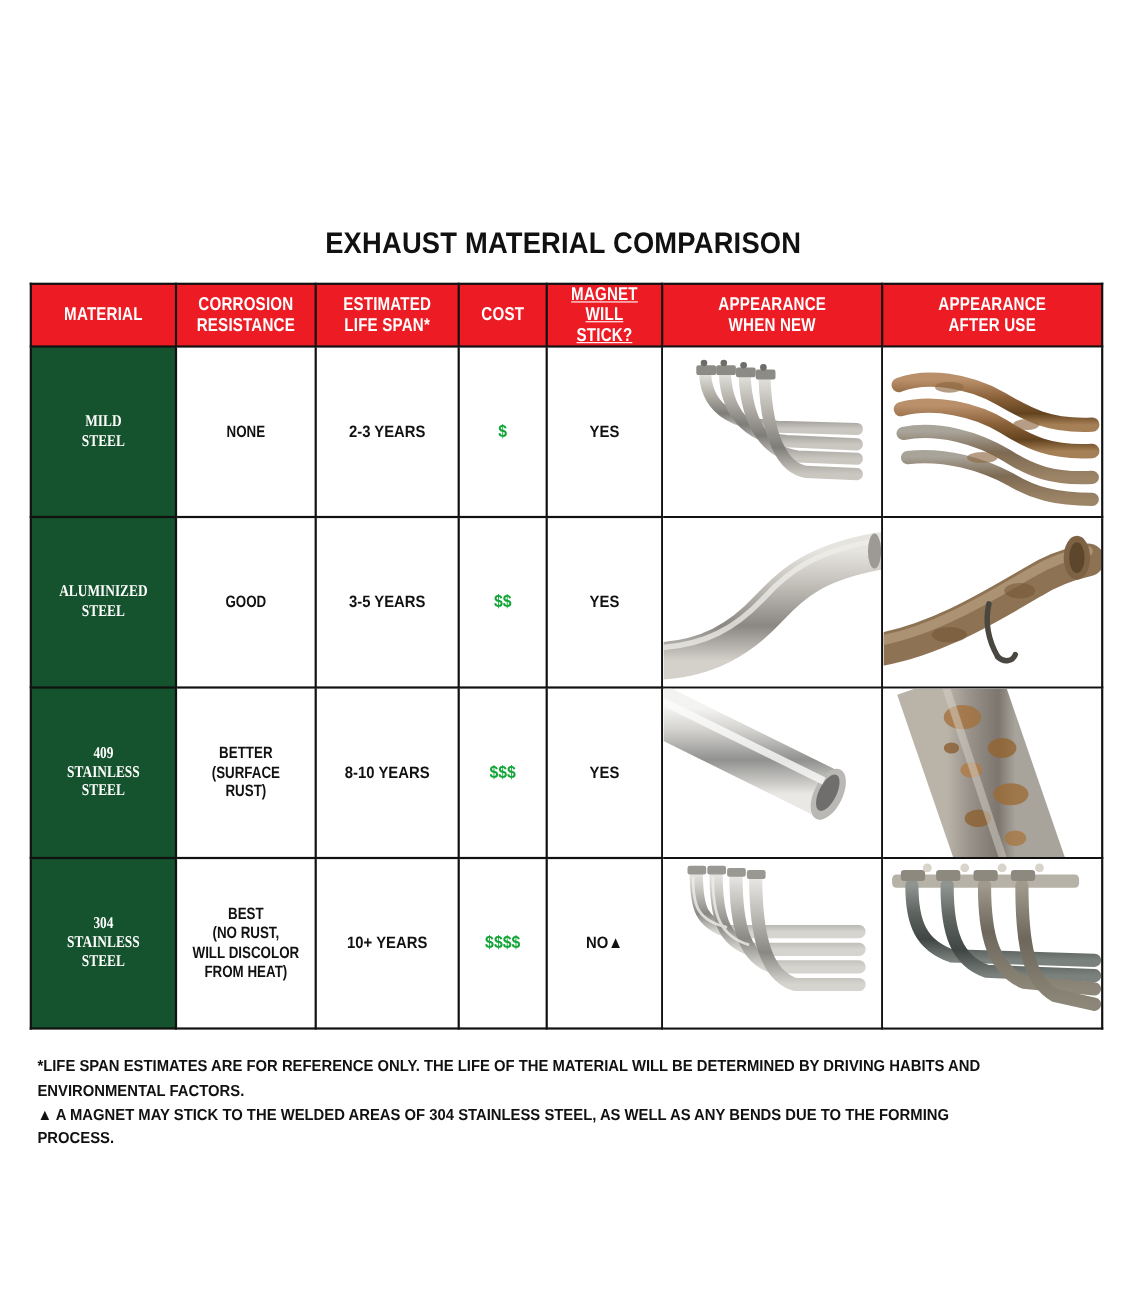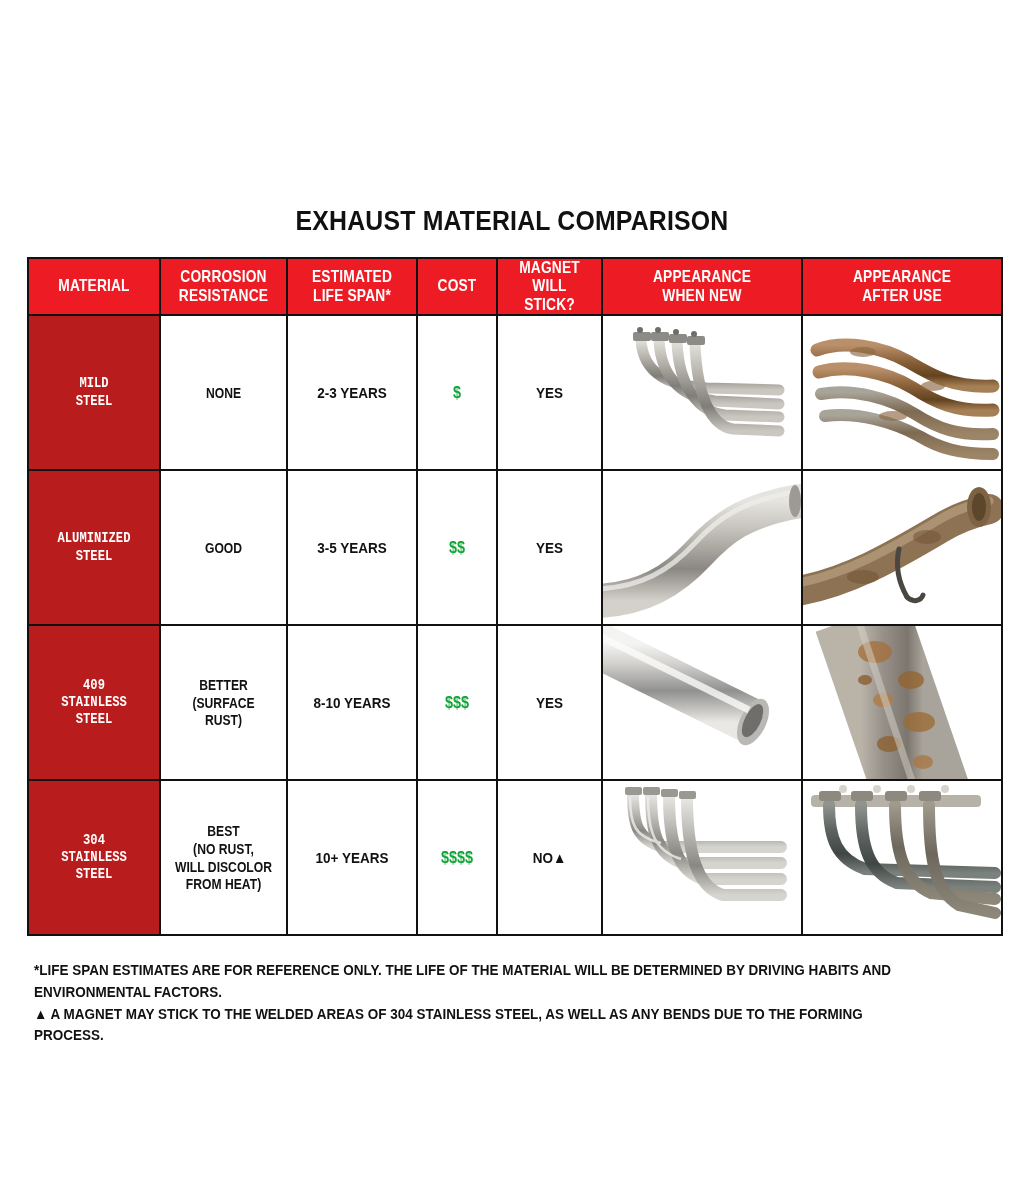--- a/index.html
+++ b/index.html
@@ -53,31 +53,31 @@
     height: 54px;
     letter-spacing: 0.2px;
     transform: none;
     font-family: "Liberation Sans Narrow", "Liberation Sans", sans-serif;
   }
   thead th span { display: block; transform: scaleX(0.9); }
   .col-mat { width: 130px; }
   .col-cor { width: 125px; }
   .col-life { width: 128px; margin-top: 31px; }
   .col-cost { width: 78px; }
-  .col-mag { width: 103px; }
+  .col-mag { width: 103px; text-decoration: underline; }
   .col-new { width: 198px; }
   .col-used { width: 198px; }
 
   td.matcell {
-    background: #b91c1c;
+    background: #14532d;
     color: #ffffff;
     font-size: 15px;
     font-weight: bold;
     line-height: 1.15;
-    font-family: Liberation Mono, monospace;
+    font-family: Liberation Serif, serif;
   }
   td.matcell span { display: block; transform: scaleX(0.9); }
   td.textcell {
     background: #ffffff;
     color: #111111;
     font-size: 15px;
     font-weight: bold;
     line-height: 1.18;
     font-family: "Liberation Sans Narrow", "Liberation Sans", sans-serif;
     border-radius: 22px;

